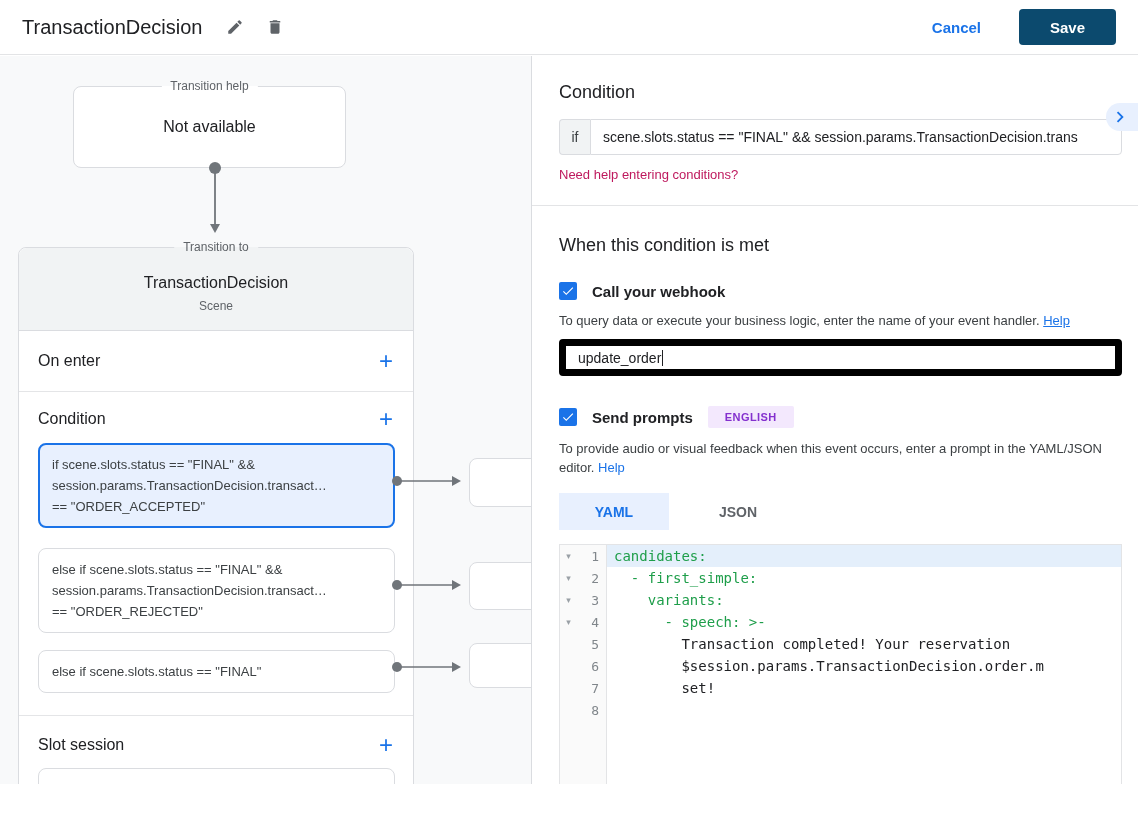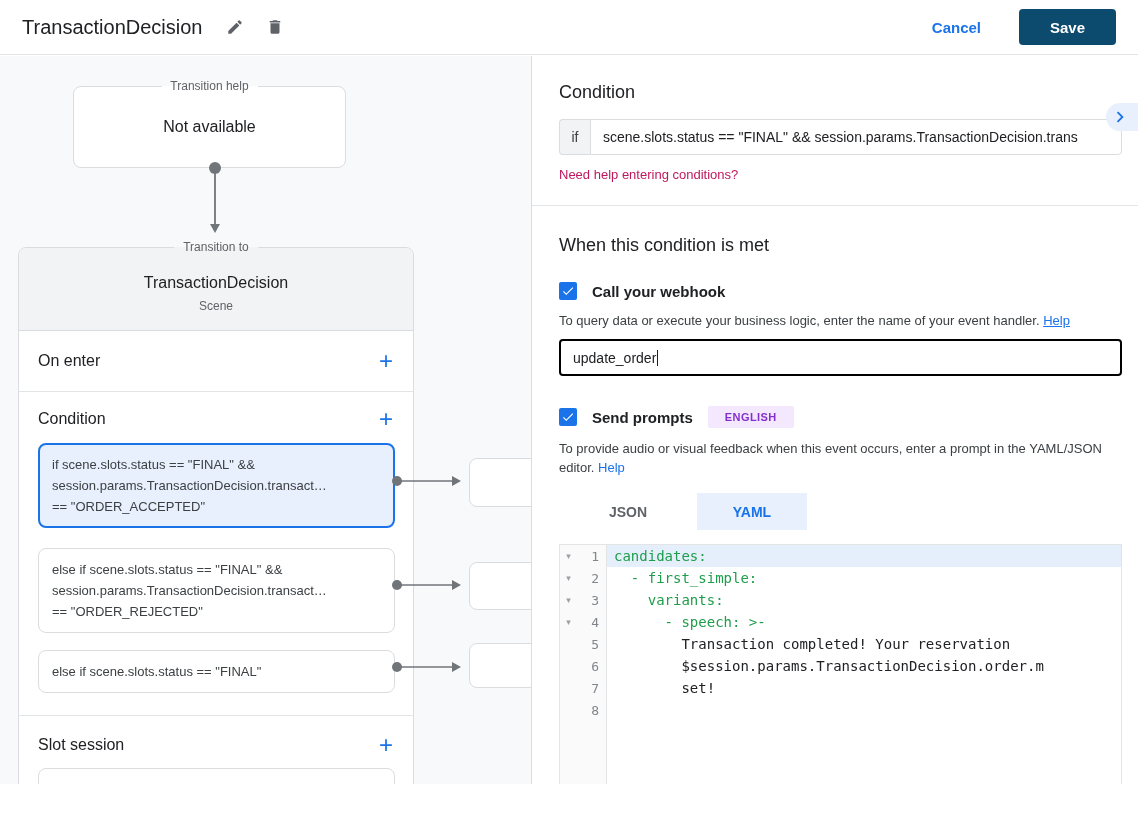--- a/index.html
+++ b/index.html
@@ -87,21 +87,21 @@
   .chk-row.prompts { margin-top:30px; }
   .checkbox { width:18px; height:18px; background:#1a73e8; border-radius:2px; display:flex;
               align-items:center; justify-content:center; cursor:pointer; flex:none; }
   .chk-label { font-size:15px; font-weight:bold; color:#202124; margin-left:15px;text-align:center; }
   .badge { margin-left:15px; font-size:11px; font-weight:bold; letter-spacing:.4px; color:#8430ce;
            background:#f3e8fd; padding:5px 17px; border-radius:2px; }
   .helper { margin-top:11px; font-size:13px; color:#3c4043; line-height:19px; }
   .helper a { color:#1a73e8; cursor:pointer; }
   .helper a.u { text-decoration:underline; }
   .helper a.n { text-decoration:none; }
-  .text-input { margin-top:9px; height:37px; border:2px solid #000000; border-radius:4px; background:#fff;
+  .text-input { margin-top:9px; height:37px; border:7px solid #000000; border-radius:4px; background:#fff;
                 display:flex; align-items:center; padding:0 12px; font-size:14px; color:#202124; }
   .caret { display:inline-block; width:1px; height:16px; background:#202124; margin-left:1px; }
 
   .tabs { display:flex; margin-top:16px; }
   .tab { height:37px; display:flex; align-items:center; justify-content:center; font-size:14px;
          font-weight:bold; color:#5f6368; cursor:pointer; width:110px; }
   .tab.active { background:#e8f0fe; color:#1a73e8; }
   .tab:not(.active) { width:138px; }
 
   .editor { position:relative; margin-top:14px; border:1px solid #e3e4e6; height:300px; overflow:hidden;
@@ -276,22 +276,22 @@
             </span>
           </span>
           <span class="chk-label">Send prompts</span>
           <span class="badge">ENGLISH</span>
         </div>
         <div class="helper">
           <span>To provide audio or visual feedback when this event occurs, enter a prompt in the YAML/JSON editor. </span><a class="n">Help</a>
         </div>
 
         <div class="tabs">
+            <div class="tab active">YAML</div>
             <div class="tab">JSON</div>
-            <div class="tab active">YAML</div>
           </div>
 
         <div class="editor">
           <div class="gutter-line"></div>
           <div>
               <div class="ed-row">
                 <div class="ed-gutter">
                   <span class="tri">▾</span>
                   <span class="lnum">1</span>
                 </div>

